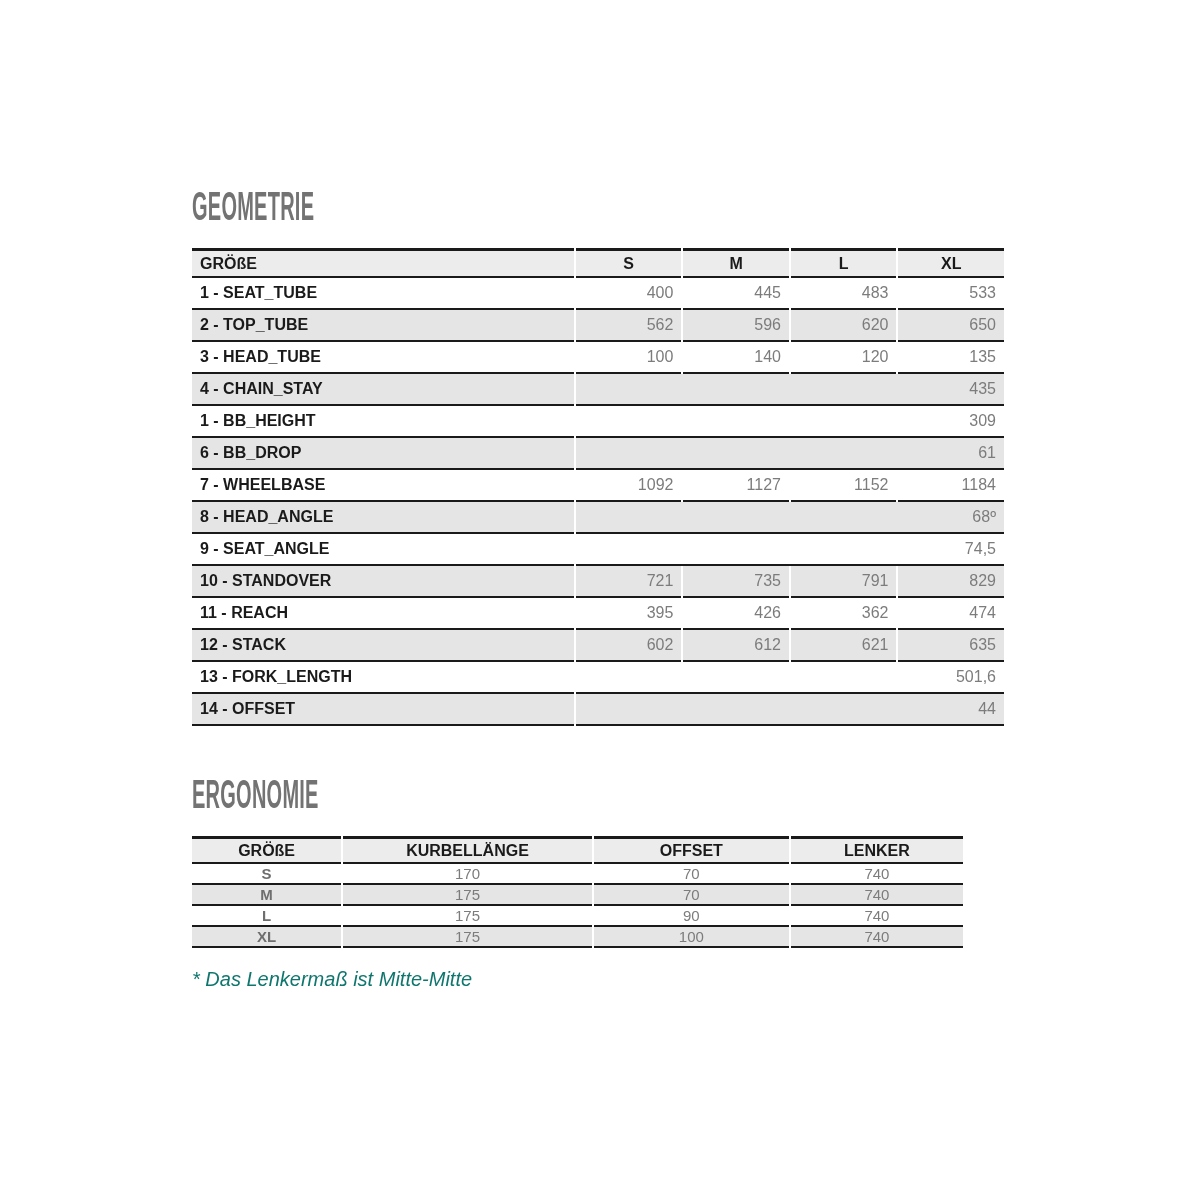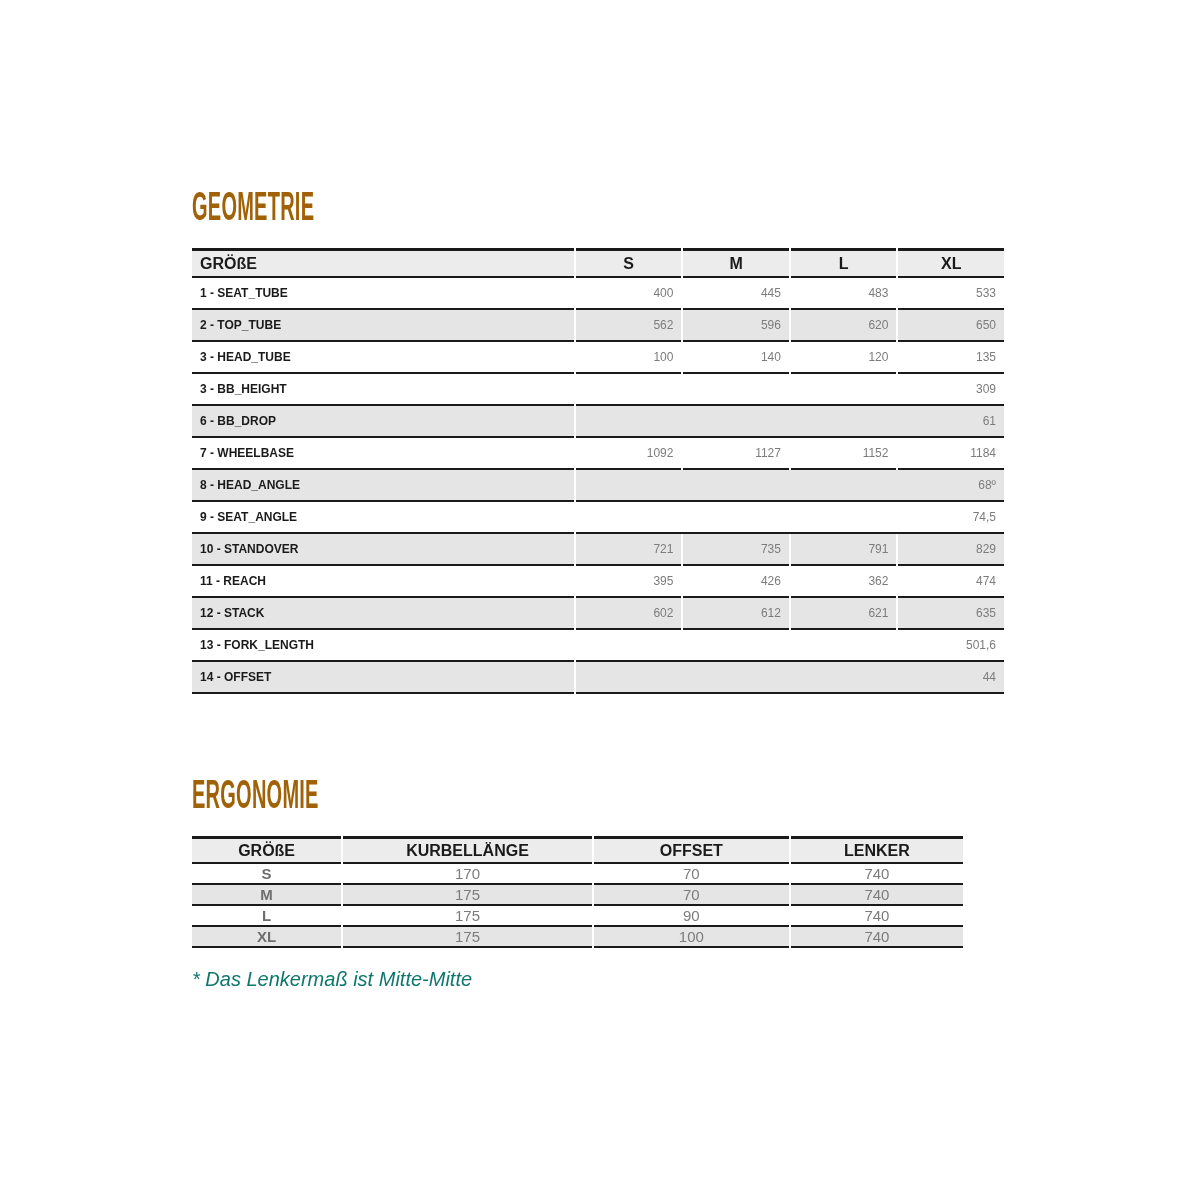--- a/index.html
+++ b/index.html
@@ -9,21 +9,21 @@
     font-family: "Liberation Sans", sans-serif;
     position: relative;
     overflow: hidden;
   }
   .section-title {
     position: absolute;
     left: 192px;
     margin: 0;
     font-size: 40px;
     font-weight: 700;
-    color: #a16207;
+    color: #737373;
     line-height: 1;
     white-space: nowrap;
   }
   .section-title .cond {
     display: inline-block;
     transform: scaleX(0.5);
     transform-origin: 0 50%;
     letter-spacing: 0.5px;
   }
   #geometry-title { top: 186px; }
@@ -48,21 +48,21 @@
     height: 25px;
     font-size: 16px;
     font-weight: 700;
     color: #1a1a1a;
     text-align: center;
   }
   #geometry-table th.g-label { text-align: left; }
   #geometry-table tbody td {
     border-bottom: 2px solid #1a1a1a;
     height: 30px;
-    font-size: 12px;
+    font-size: 16px;
   }
   #geometry-table td.g-label {
     font-weight: 700;
     color: #1a1a1a;
     text-align: left;
   }
   #geometry-table td.g-val {
     color: #7c7c7c;
     text-align: right;
   }
@@ -135,22 +135,26 @@
         <td class="g-val">620</td>
         <td class="g-val">650</td>
       </tr>
       <tr>
         <td class="g-label">3 - HEAD_TUBE</td>
         <td class="g-val">100</td>
         <td class="g-val">140</td>
         <td class="g-val">120</td>
         <td class="g-val">135</td>
       </tr>
-      <tr>
-        <td class="g-label">3 - BB_HEIGHT</td>
+      <tr class="alt">
+        <td class="g-label">4 - CHAIN_STAY</td>
+        <td class="g-val" colspan="4">435</td>
+      </tr>
+      <tr>
+        <td class="g-label">1 - BB_HEIGHT</td>
         <td class="g-val" colspan="4">309</td>
       </tr>
       <tr class="alt">
         <td class="g-label">6 - BB_DROP</td>
         <td class="g-val" colspan="4">61</td>
       </tr>
       <tr>
         <td class="g-label">7 - WHEELBASE</td>
         <td class="g-val">1092</td>
         <td class="g-val">1127</td>

